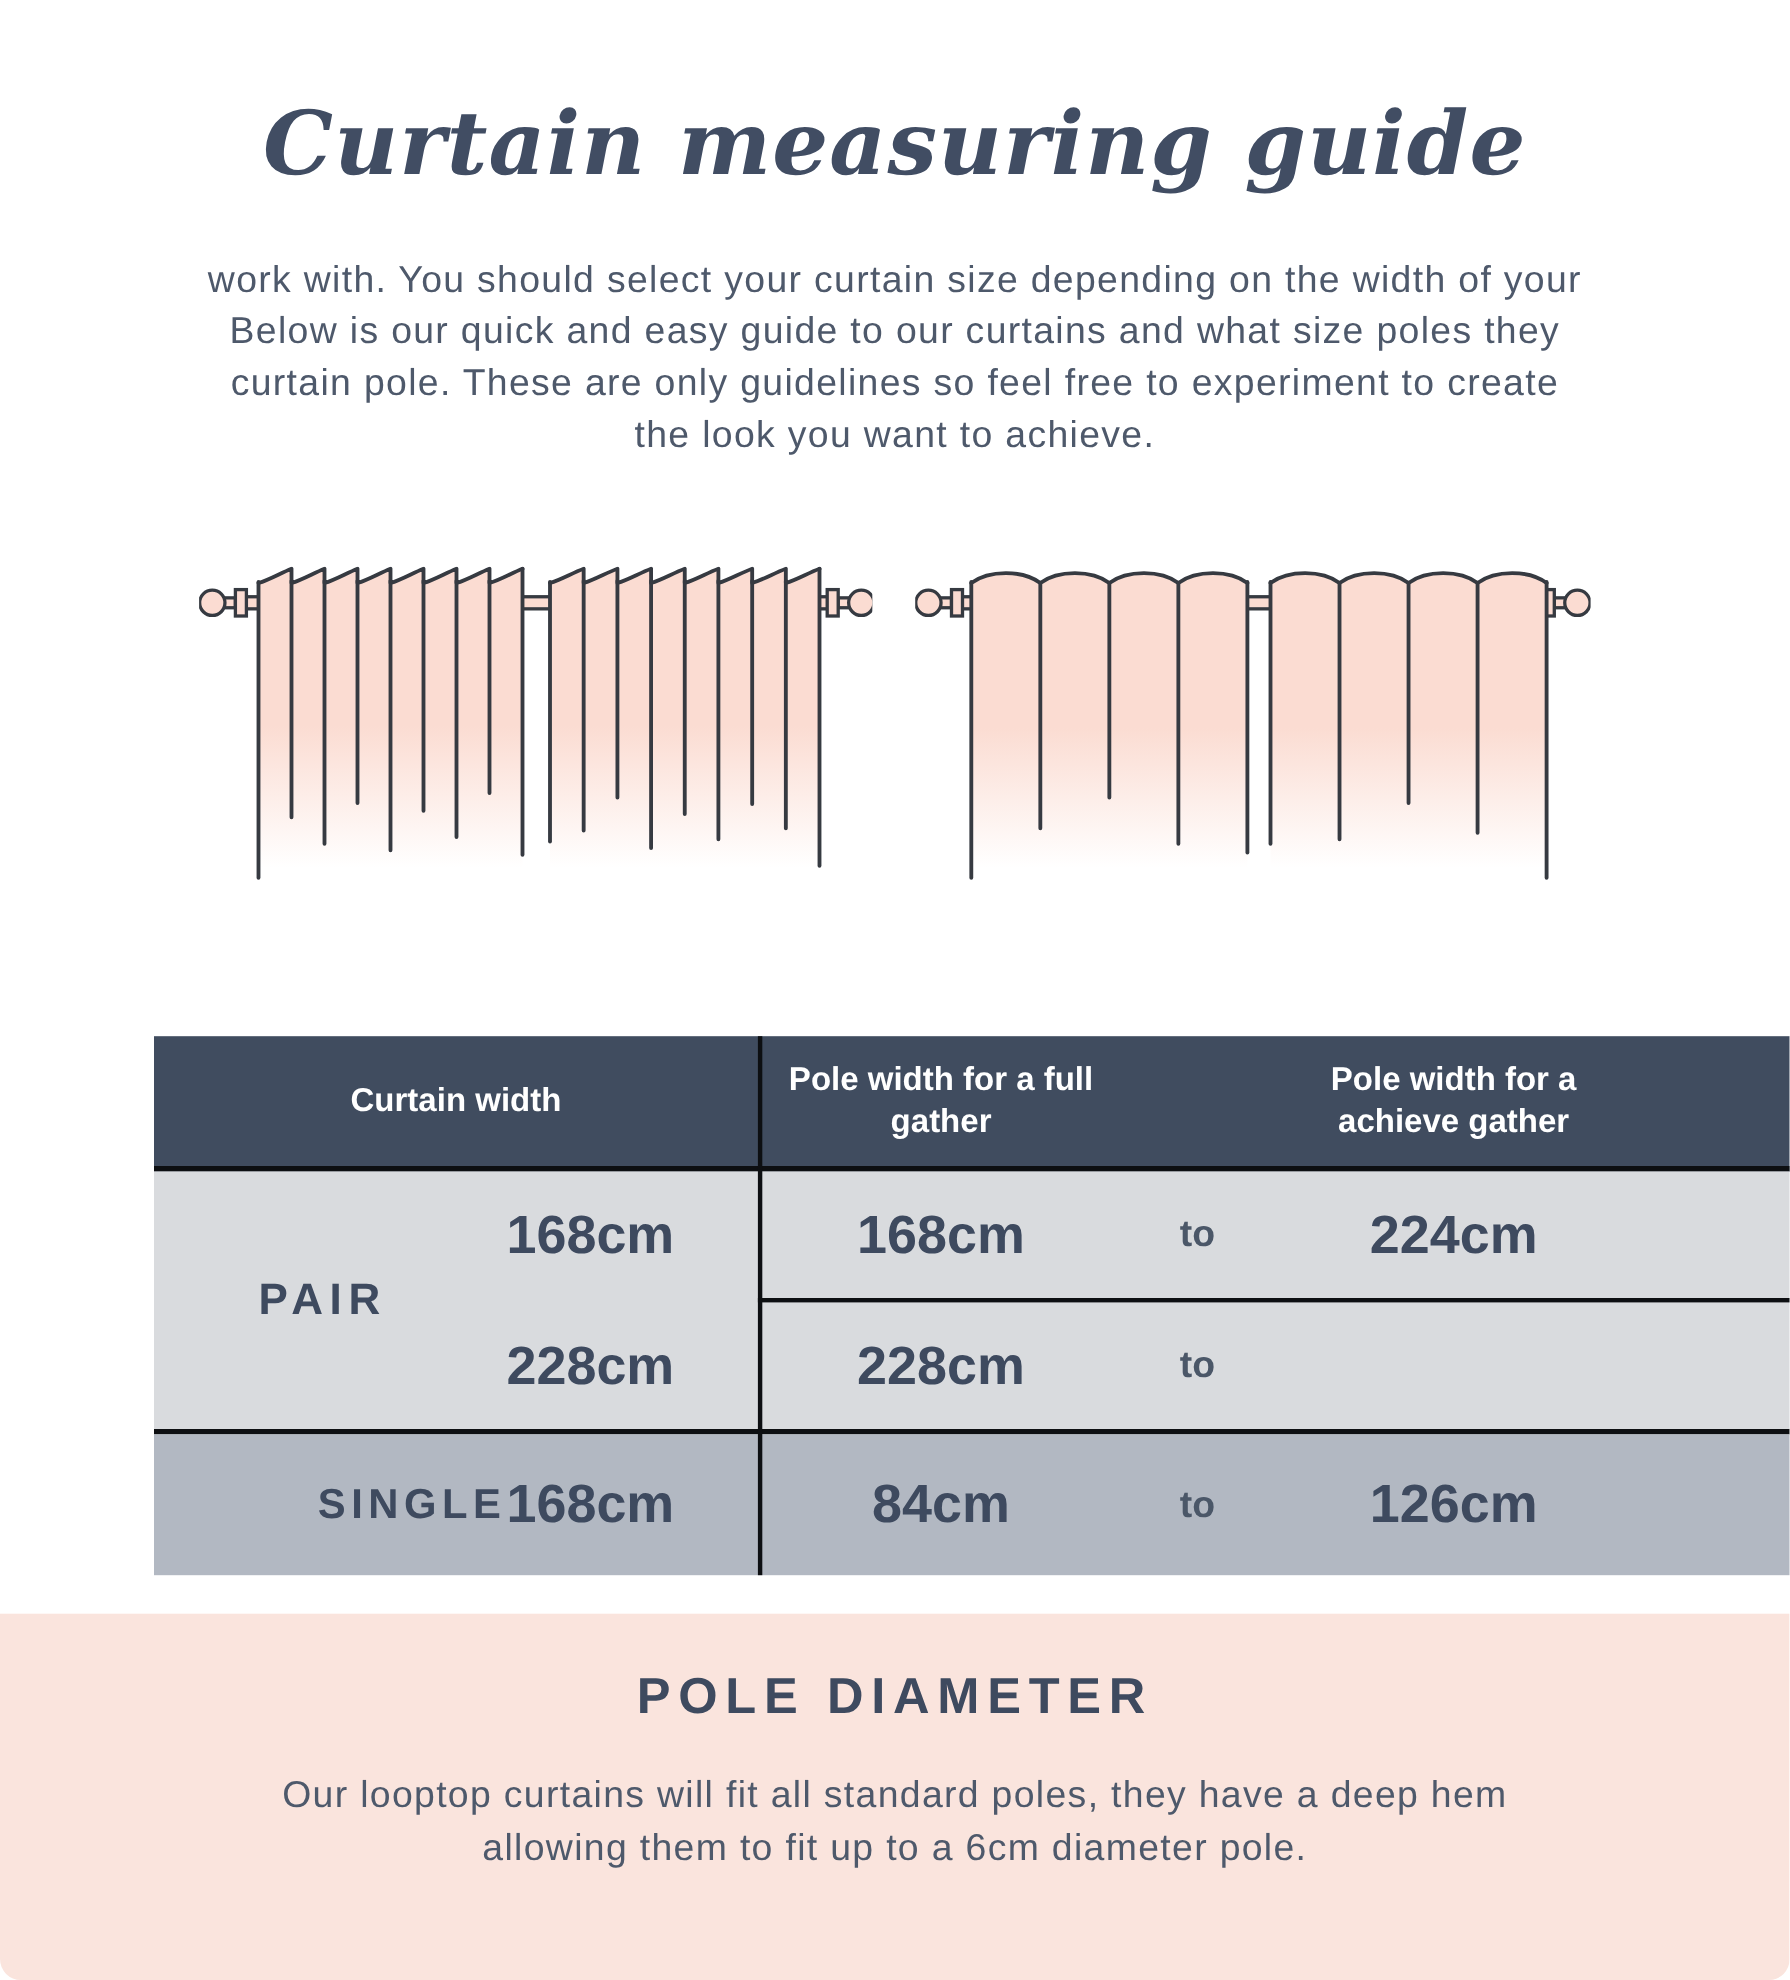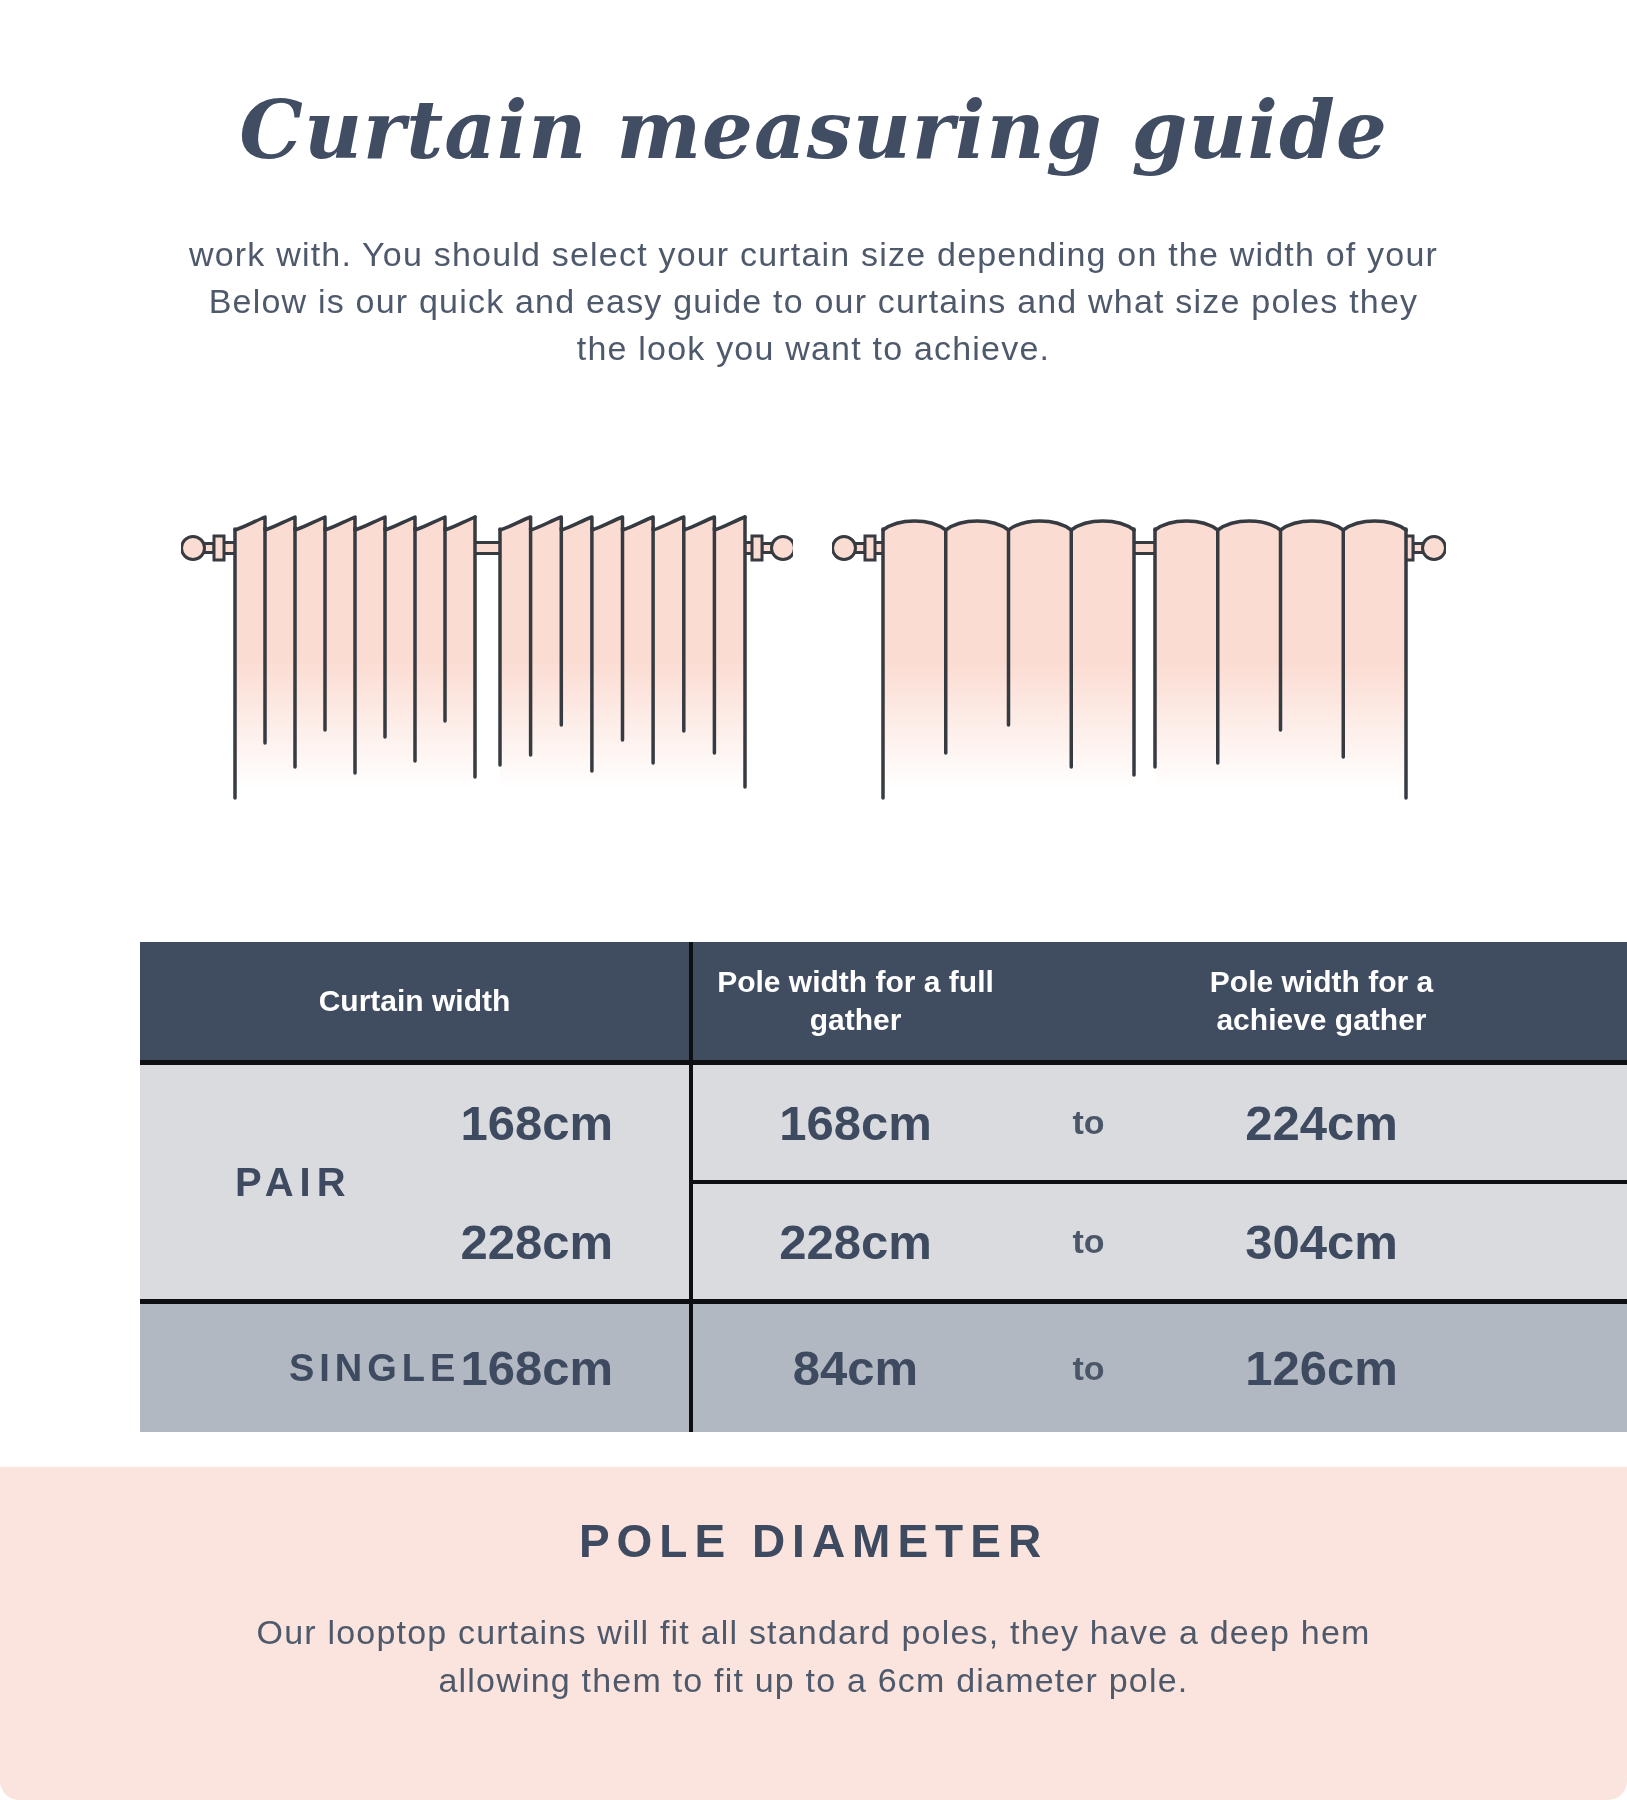--- a/index.html
+++ b/index.html
@@ -82,20 +82,21 @@
 </head>
 <body>
 
 <div class="page">
 
   <h1 class="title">Curtain measuring guide</h1>
 
   <div class="intro">
     <div>work with. You should select your curtain size depending on the width of your</div>
     <div>Below is our quick and easy guide to our curtains and what size poles they</div>
+    <div>curtain pole. These are only guidelines so feel free to experiment to create</div>
     <div>the look you want to achieve.</div>
   </div>
 
   <svg class="illo illo-left" width="612" height="290" viewBox="0 0 612 290">
     <defs>
       <linearGradient id="fadeL" x1="0" y1="0" x2="0" y2="1">
         <stop offset="0" style="stop-color:var(--curtain-pink,#fbdcd2)"></stop>
         <stop offset="0.5" style="stop-color:var(--curtain-pink,#fbdcd2)"></stop>
         <stop offset="0.95" style="stop-color:#ffffff"></stop>
       </linearGradient>
@@ -180,21 +181,20 @@
         <div class="cell to-sep">to</div>
         <div class="cell num">224cm</div>
       </div>
       <div class="partial-divider">
           <div class="seg"></div>
         </div>
       <div class="trow">
         <div class="cell c1 num">228cm</div>
         <div class="cell num">228cm</div>
         <div class="cell to-sep">to</div>
-        <div class="cell num">304cm</div>
       </div>
     </div>
 
     <div class="full-divider"></div>
 
     <div class="trow single-row">
       <div class="cell c1 single-c1">
         <span class="group-label" style="font-size:38px;letter-spacing:5px;">SINGLE</span>
         <span class="num">168cm</span>
       </div>

